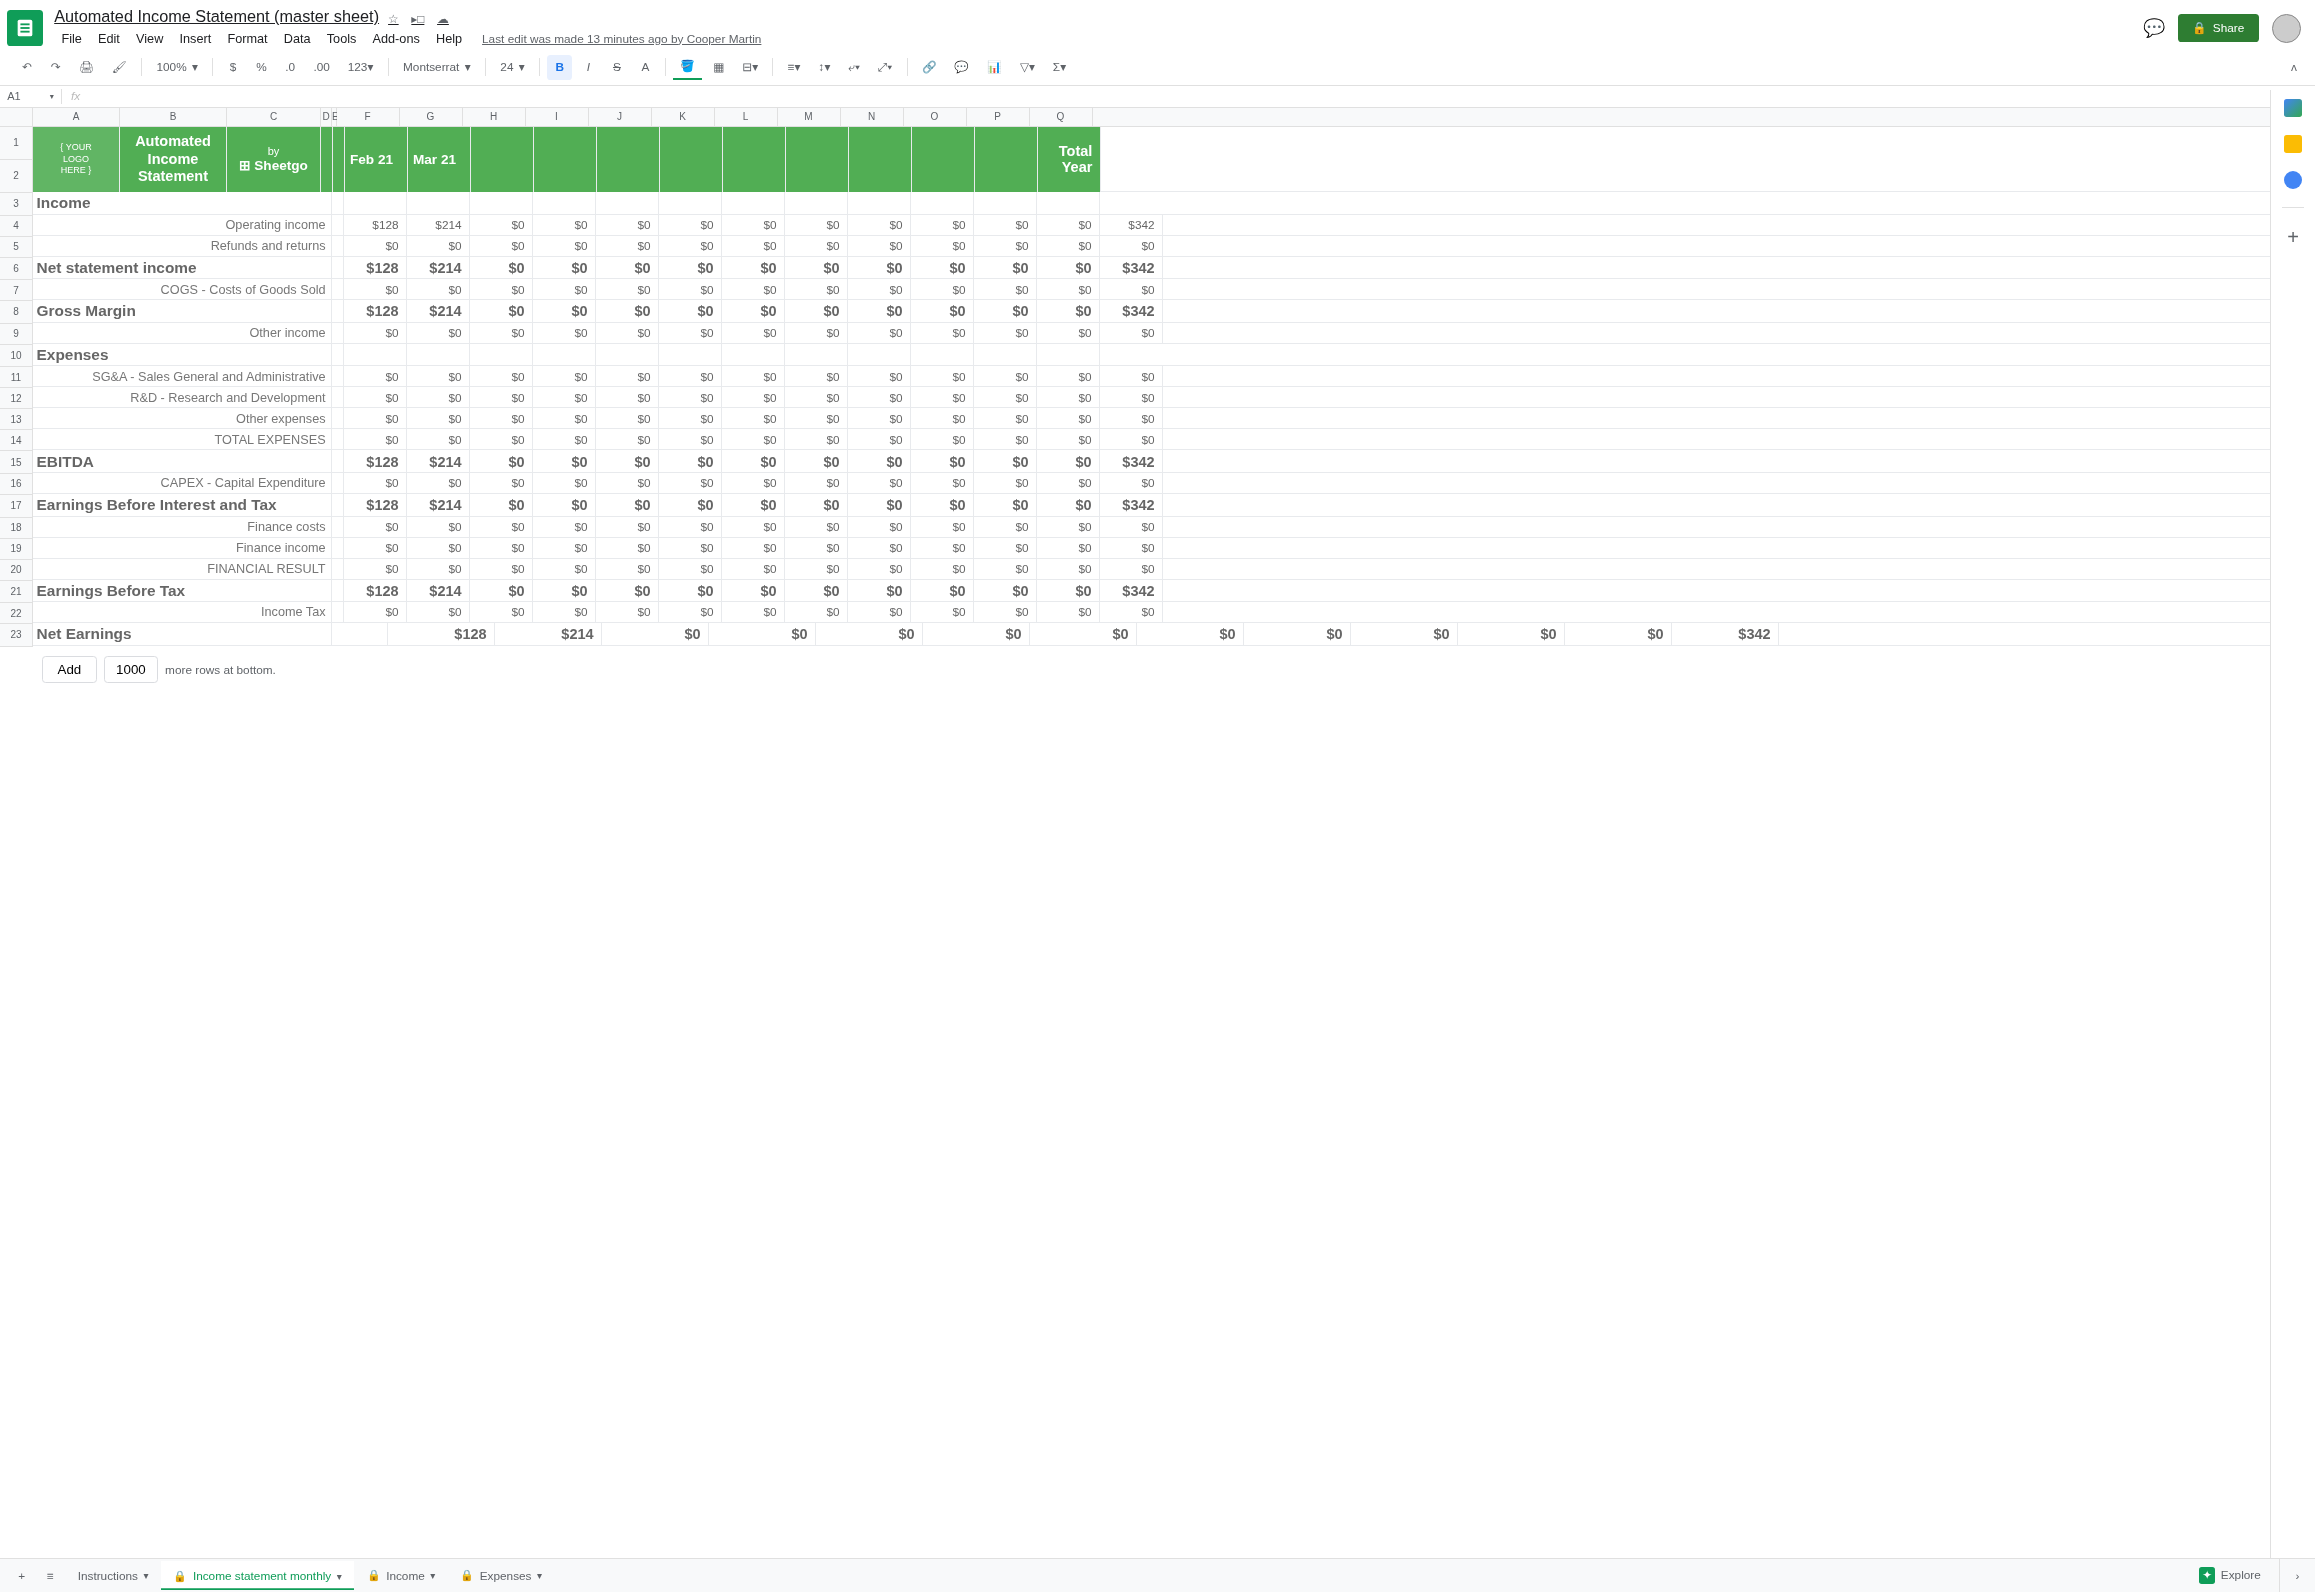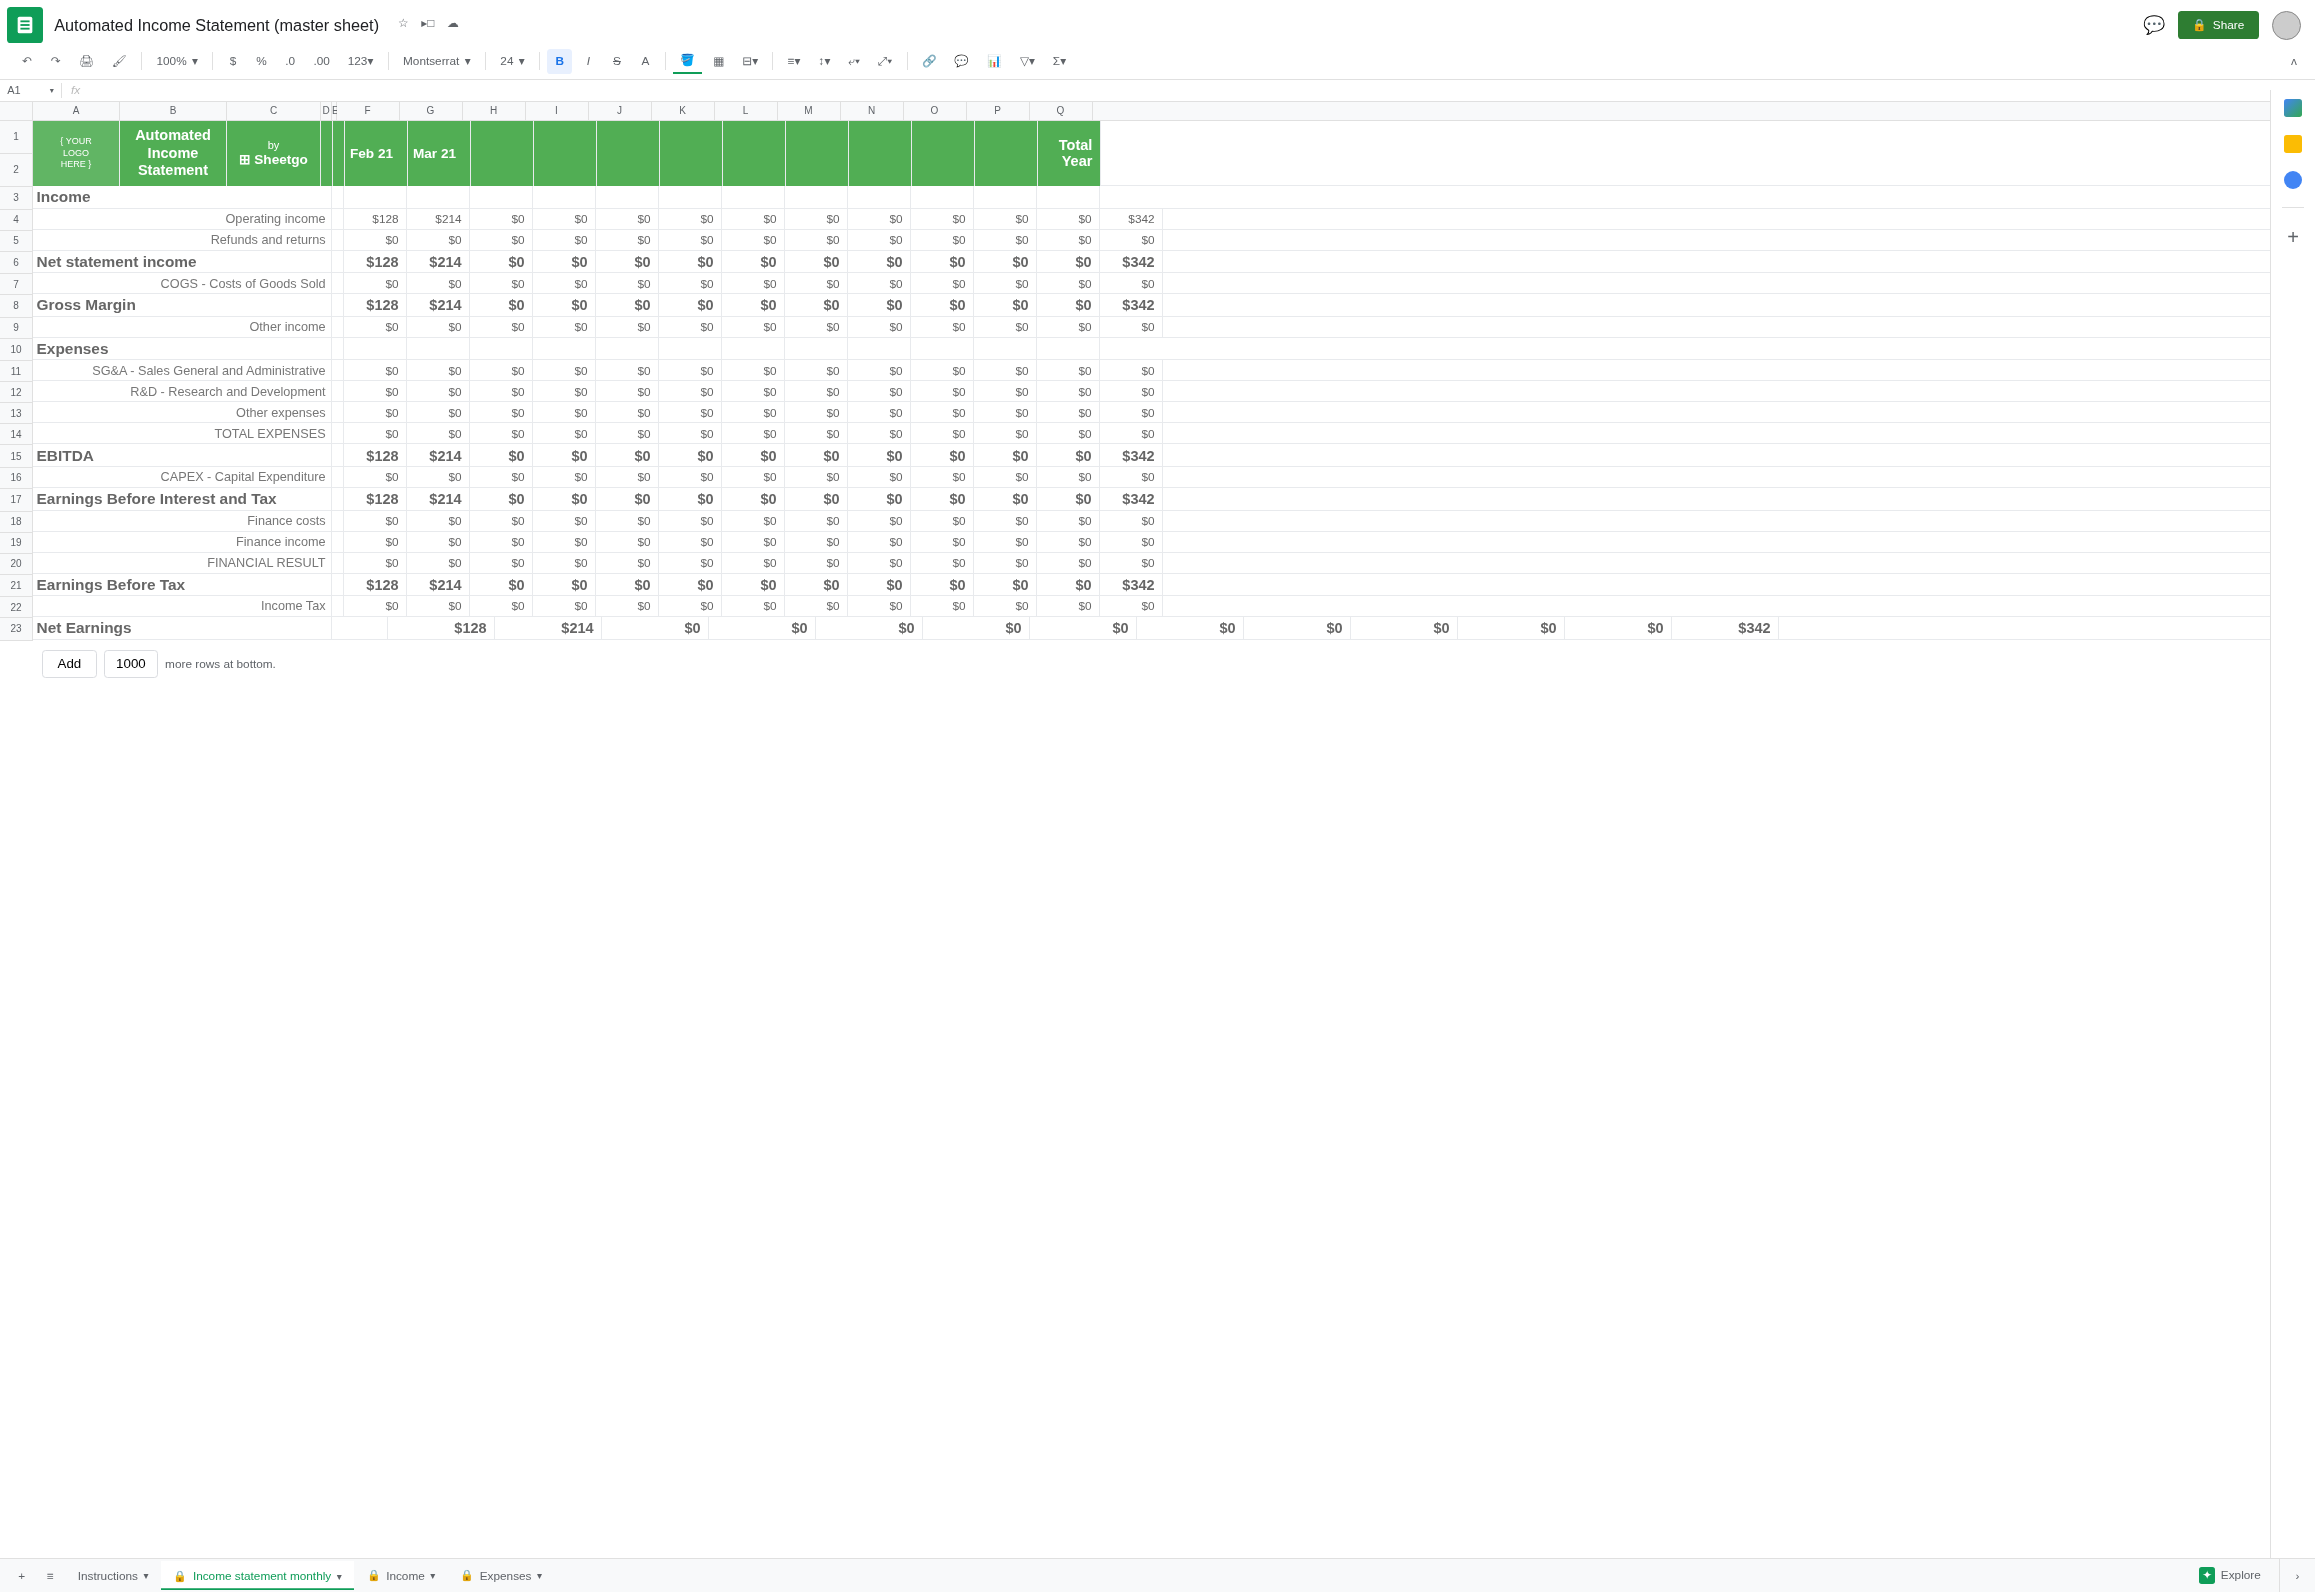--- a/index.html
+++ b/index.html
@@ -3,21 +3,21 @@
 <meta charset="utf-8">
 <style>
 * { margin: 0; padding: 0; box-sizing: border-box; font-family: Arial, sans-serif; }
 body { background: #fff; font-size: 11.8px; color: #202124; overflow: hidden; }
 
 
 .header { display: flex; align-items: center; padding: 7.2px 14.5px 0 7.2px; }
 .sheets-logo { width: 36px; height: 36px; background: #0f9d58; border-radius: 3.6px; display: flex; align-items: center; justify-content: center; margin-right: 11px; }
 .sheets-logo svg { width: 22px; height: 22px; fill: #fff; }
 .title-area { flex: 1; }
-.title-row { display: flex; align-items: flex-start; gap: 19px; }
+.title-row { display: flex; align-items: flex-end; gap: 9px; text-decoration: underline; }
 .doc-title { font-size: 16.3px; color: #202124; }
 .title-icons { display: flex; gap: 12.7px; color: #5f6368; }
 .title-icons span { cursor: pointer; }
 .menu-row { display: flex; align-items: center; gap: 1.8px; margin-top: 1.8px; }
 .menu-item { padding: 3.6px 7.2px; color: #202124; cursor: pointer; font-size: 12.7px; }
 .last-edit { color: #5f6368; font-size: 11.8px; margin-left: 11px; text-decoration: underline; cursor: pointer; }
 .header-right { display: flex; align-items: center; gap: 12.7px; }
 .comment-icon { color: #5f6368; font-size: 18px; cursor: pointer; }
 .share-btn { background: #2e7d32; color: #fff; padding: 7.2px 14.5px; border-radius: 3.6px; font-weight: 500; display: flex; align-items: center; gap: 5.4px; cursor: pointer; }
 .avatar { width: 29px; height: 29px; border-radius: 50%; background: #ccc; border: 1.8px solid #888; }
@@ -111,20 +111,32 @@
   </div>
   <div class="title-area">
     <div class="title-row">
       <span class="doc-title">Automated Income Statement (master sheet)</span>
       <div class="title-icons">
         <span>☆</span>
         <span>▸□</span>
         <span>☁</span>
       </div>
     </div>
+    <div class="menu-row" id="menu-row">
+        <span class="menu-item">File</span>
+        <span class="menu-item">Edit</span>
+        <span class="menu-item">View</span>
+        <span class="menu-item">Insert</span>
+        <span class="menu-item">Format</span>
+        <span class="menu-item">Data</span>
+        <span class="menu-item">Tools</span>
+        <span class="menu-item">Add-ons</span>
+        <span class="menu-item">Help</span>
+        <span class="last-edit">Last edit was made 13 minutes ago by Cooper Martin</span>
+      </div>
   </div>
   <div class="header-right">
     <span class="comment-icon">💬</span>
     <div class="share-btn">
       <span>🔒</span>
       <span>Share</span>
     </div>
     <div class="avatar"></div>
   </div>
 </div>

